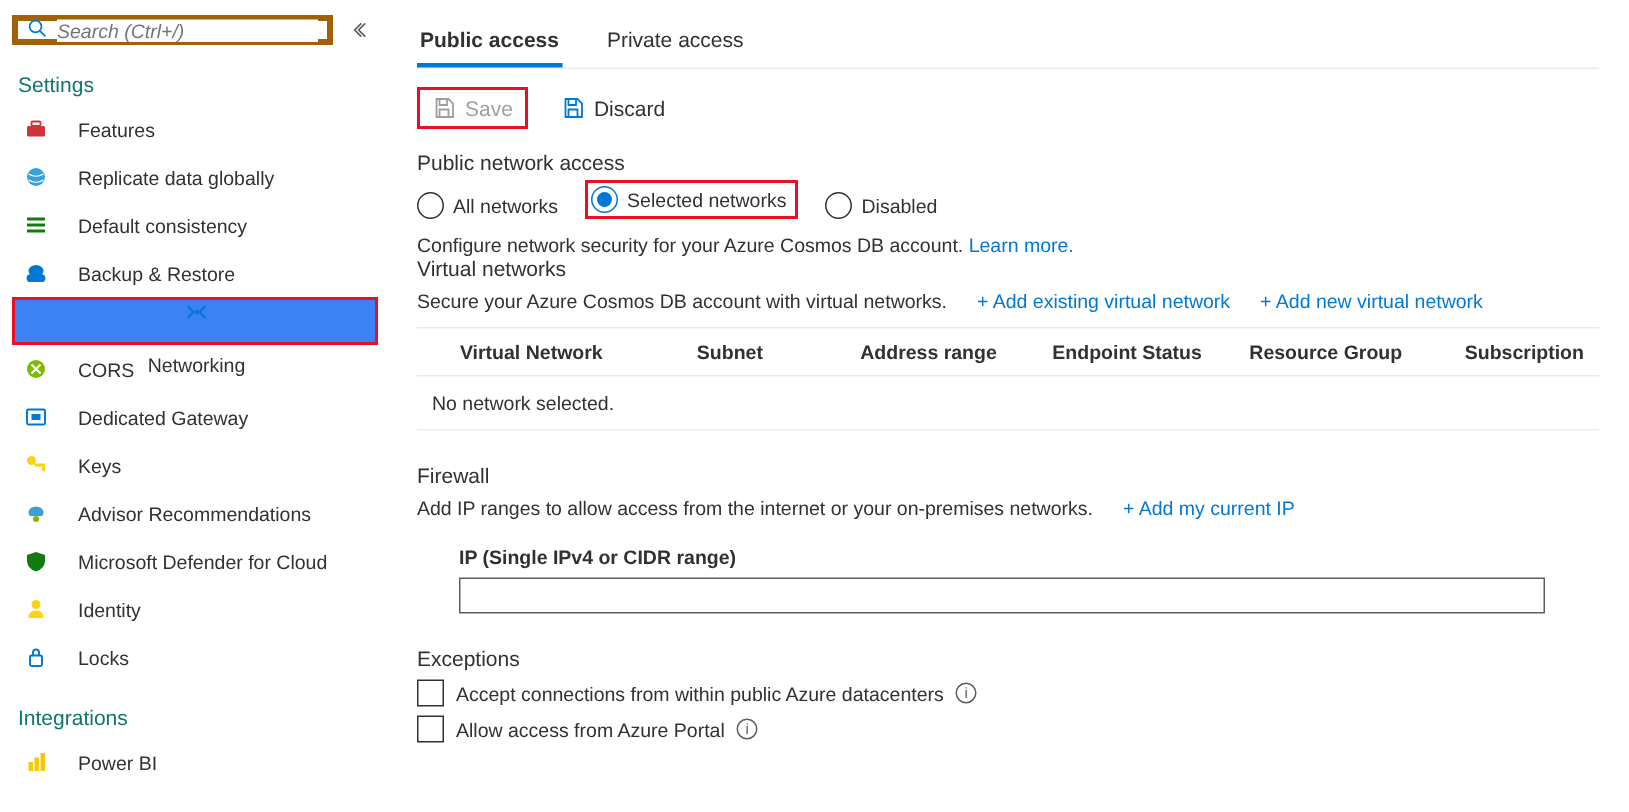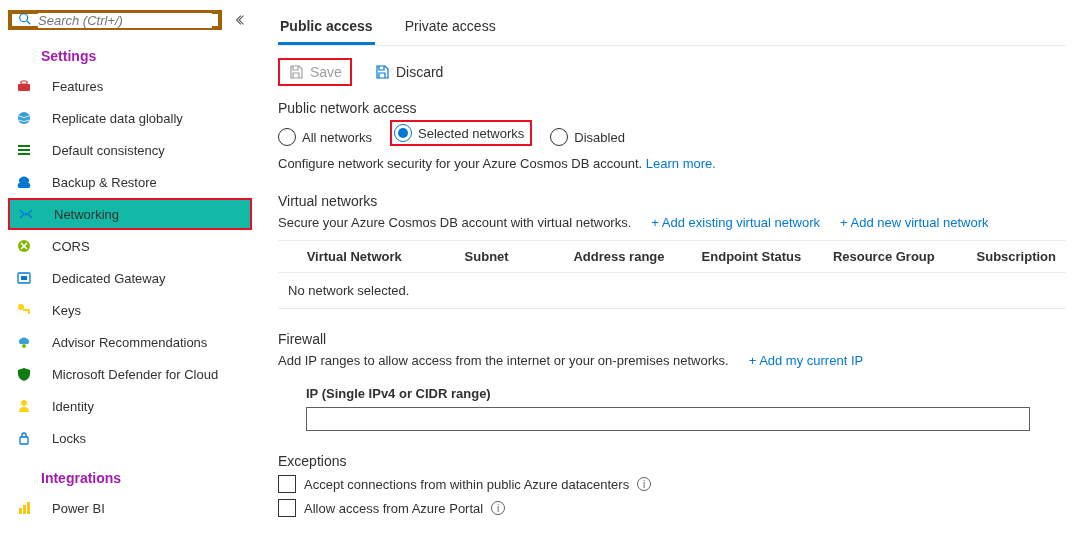--- a/index.html
+++ b/index.html
@@ -3,42 +3,42 @@
 <meta charset="utf-8">
 <style>
   * { box-sizing: border-box; margin: 0; padding: 0; }
   body { font-family: "Segoe UI", Arial, sans-serif; font-size: 13px; color: #323130; background: #fff; width: 1086px; height: 541px; overflow: hidden; }
   .layout { display: flex; height: 100%; }
   .sidebar { width: 258px; padding: 8px 6px 8px 8px; border-right: 0; }
   .search-wrap { display: flex; align-items: center; gap: 6px; margin-bottom: 10px; }
   .search-box { flex: 1; display: flex; align-items: center; border: 4px solid #a16207; height: 20px; padding: 0 6px; gap: 6px; }
   .search-box input { border: none; outline: none; font-size: 13px; width: 100%; font-style: italic; color: #605e5c; }
   .collapse-btn { width: 24px; height: 24px; display: flex; align-items: center; justify-content: center; cursor: pointer; color: #605e5c; }
-  .section-header { font-weight: 700; font-size: 14px; padding: 6px 4px; color: #a21caf; margin-left: 29px; }
+  .section-header { font-weight: 400; font-size: 14px; padding: 6px 4px; color: #0f766e; }
   .side-item { display: flex; align-items: center; gap: 20px; height: 32px; padding: 0 6px 0 8px; cursor: pointer; }
-  .side-item.active { background: #14b8a6; }
+  .side-item.active { background: #3b82f6; flex-direction: column; }
   .side-item .icon-slot { width: 16px; height: 16px; display: flex; align-items: center; justify-content: center; }
   .side-item .label { font-size: 13px; color: #323130; }
   .highlight-box { border: 2px solid #e81123; }
   .main { flex: 1; padding: 8px 20px 20px 20px; overflow: auto; }
   .tabs { display: flex; gap: 28px; border-bottom: 1px solid #edebe9; margin-bottom: 12px; }
   .tab { padding: 10px 2px 8px 2px; font-size: 14px; cursor: pointer; color: #323130; }
   .tab.active { font-weight: 600; border-bottom: 3px solid #0078d4; }
   .toolbar { display: flex; align-items: center; gap: 14px; margin: 10px 0 14px 0; }
   .btn { display: flex; align-items: center; gap: 6px; height: 28px; padding: 0 8px; cursor: pointer; font-size: 14px; }
   .btn.highlight { border: 2px solid #e81123; color: #a19f9d; }
   .btn .icon-slot { width: 16px; height: 16px; display: flex; align-items: center; justify-content: center; }
   .field-label { font-size: 14px; color: #323130; margin-bottom: 4px; }
   .radio-row { display: flex; align-items: flex-end; gap: 18px; margin-bottom: 10px; }
   .radio-option { display: flex; align-items: center; gap: 6px; cursor: pointer; }
   .radio-option.highlight { border: 2px solid #e81123; padding: 2px 6px 2px 2px; }
   .radio-circle { width: 18px; height: 18px; border: 1px solid #323130; border-radius: 50%; display: flex; align-items: center; justify-content: center; }
   .radio-circle.selected { border-color: #0078d4; }
   .radio-dot { width: 10px; height: 10px; border-radius: 50%; background: #0078d4; }
-  .helper-text { font-size: 13px; color: #323130; margin-bottom: 22px; }
+  .helper-text { font-size: 13px; color: #323130; }
   .link { color: #0078d4; cursor: pointer; }
   .section-title { font-size: 14px; color: #323130; margin-bottom: 6px; }
   .subtext-row { display: flex; align-items: center; gap: 20px; flex-wrap: wrap; font-size: 13px; margin-bottom: 10px; }
   .vnet-table { width: 100%; }
   .vnet-header { display: flex; padding: 8px 10px; font-weight: 600; font-size: 13px; border-bottom: 1px solid #edebe9; border-top: 1px solid #edebe9;}
   .col { flex: 1; text-align: center; }
   .vnet-empty { padding: 10px 10px; font-size: 13px; border-bottom: 1px solid #edebe9; color: #323130; }
   .subsection { margin-top: 22px; }
   .ip-label { font-weight: 700; padding: 8px 0 6px 28px; font-size: 13px; }
   .ip-input { margin-left: 28px; width: 724px; height: 24px; border: 1px solid #605e5c; padding: 0 6px; }

